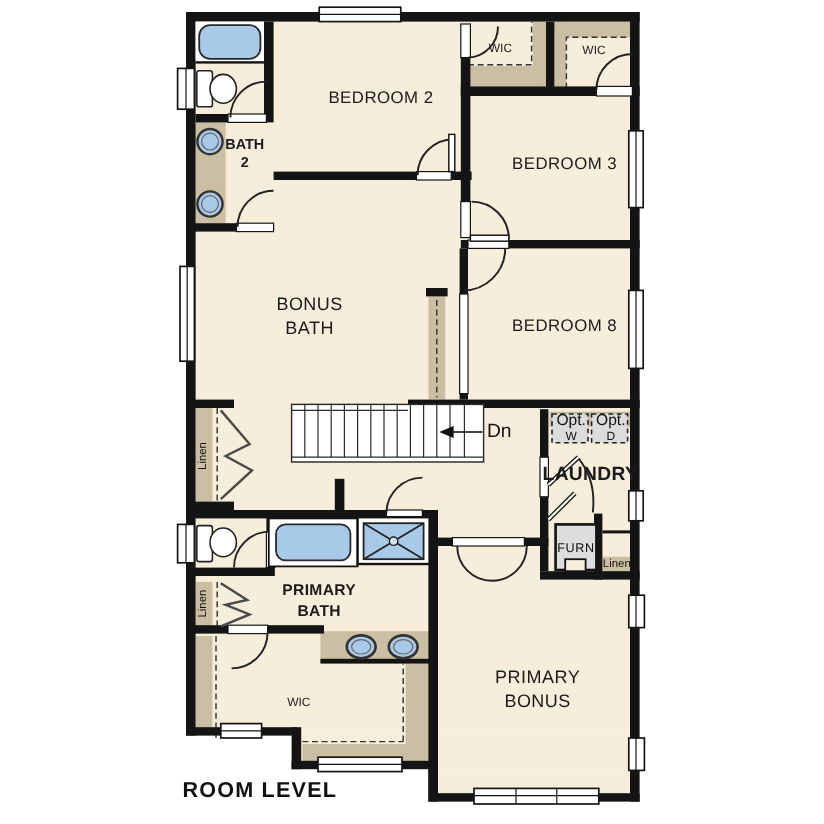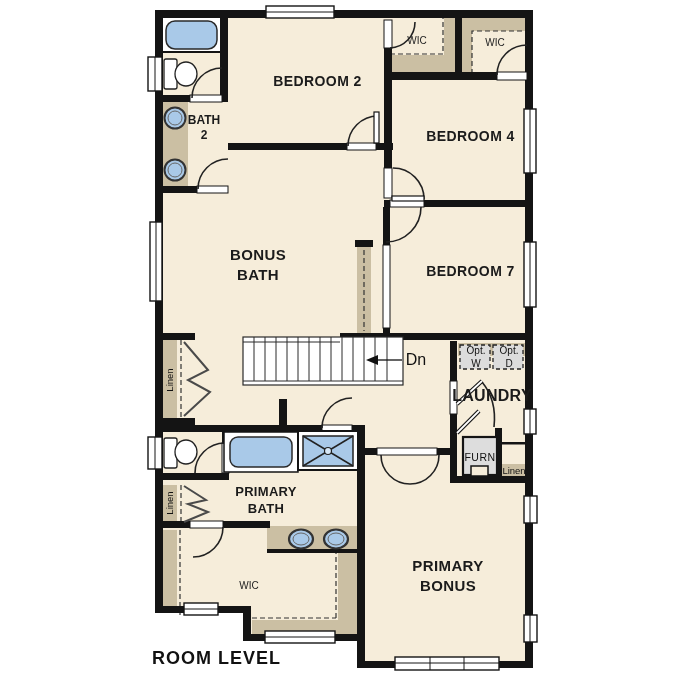--- a/index.html
+++ b/index.html
@@ -1,30 +1,30 @@
 <!DOCTYPE html>
 <html><head>
 <meta charset="utf-8">
 <style>
   html,body{margin:0;padding:0;background:#ffffff;}
   #plan{position:relative;width:687px;height:687px;background:#ffffff;overflow:hidden;
         font-family:"Liberation Sans",sans-serif;}
   #plan svg{position:absolute;left:0;top:0;}
   .lbl{position:absolute;transform:translate(-50%,-50%);color:#1b1b1b;white-space:nowrap;
        text-align:center;line-height:1.15;}
-  .room{font-weight:bold;font-size:14px;letter-spacing:.4px;padding-left:21px;}
-  .room2{font-weight:bold;font-size:15px;letter-spacing:.4px;line-height:1.3;}
+  .room{font-weight:normal;font-size:14px;letter-spacing:.4px;padding-left:21px;}
+  .room2{font-weight:normal;font-size:15px;letter-spacing:.4px;line-height:1.3;}
   .midroom{font-weight:bold;font-size:13px;letter-spacing:.3px;line-height:1.3;}
   .bath2lbl{font-weight:bold;font-size:12px;line-height:1.25;}
   .laundrylbl{font-weight:bold;font-size:16px;letter-spacing:.3px;}
   .tiny{font-size:10px;color:#222;}
   .furnlbl{font-size:10.5px;letter-spacing:.5px;color:#111;}
   .linenlbl{font-size:9.5px;color:#111;}
   .vert{transform:translate(-50%,-50%) rotate(-90deg);}
-  .opt{font-size:10px;color:#111;text-align:right;}
+  .opt{font-size:13px;color:#111;text-align:right;}
   .wd{font-size:10px;color:#111;}
   .dn{font-size:16px;color:#111;}
   .title{position:absolute;font-size:18px;font-weight:bold;letter-spacing:1px;color:#111;}
 </style>
 </head>
 <body>
 
 <div id="plan">
 
 <svg width="687" height="687" viewBox="0 0 687 687">
@@ -247,22 +247,22 @@
     <rect x="460" y="345" width="30" height="24"></rect>
     <rect x="493" y="345" width="30" height="24"></rect>
   </g>
   <g>
     <rect x="463" y="437" width="34" height="38" fill="#dddddd" stroke="#141414" stroke-width="2.2"></rect>
     <rect x="471" y="466" width="17" height="10" fill="#f6edda" stroke="#141414" stroke-width="1.5"></rect>
   </g>
 </svg>
 
 <div class="lbl room" style="left:307px;top:81px;">BEDROOM 2</div>
-<div class="lbl room" style="left:460px;top:136px;">BEDROOM 4</div>
-<div class="lbl room" style="left:460px;top:271px;">BEDROOM 7</div>
+<div class="lbl room" style="left:460px;top:136px;">BEDROOM 3</div>
+<div class="lbl room" style="left:460px;top:271px;">BEDROOM 8</div>
 <div class="lbl room2" style="left:258px;top:264px;">
   <span style="display:block">BONUS</span>
   <span style="display:block">BATH</span>
 </div>
 <div class="lbl room2" style="left:448px;top:575px;">
   <span style="display:block">PRIMARY</span>
   <span style="display:block">BONUS</span>
 </div>
 <div class="lbl midroom" style="left:266px;top:501px;">
   <span style="display:block">PRIMARY</span>

